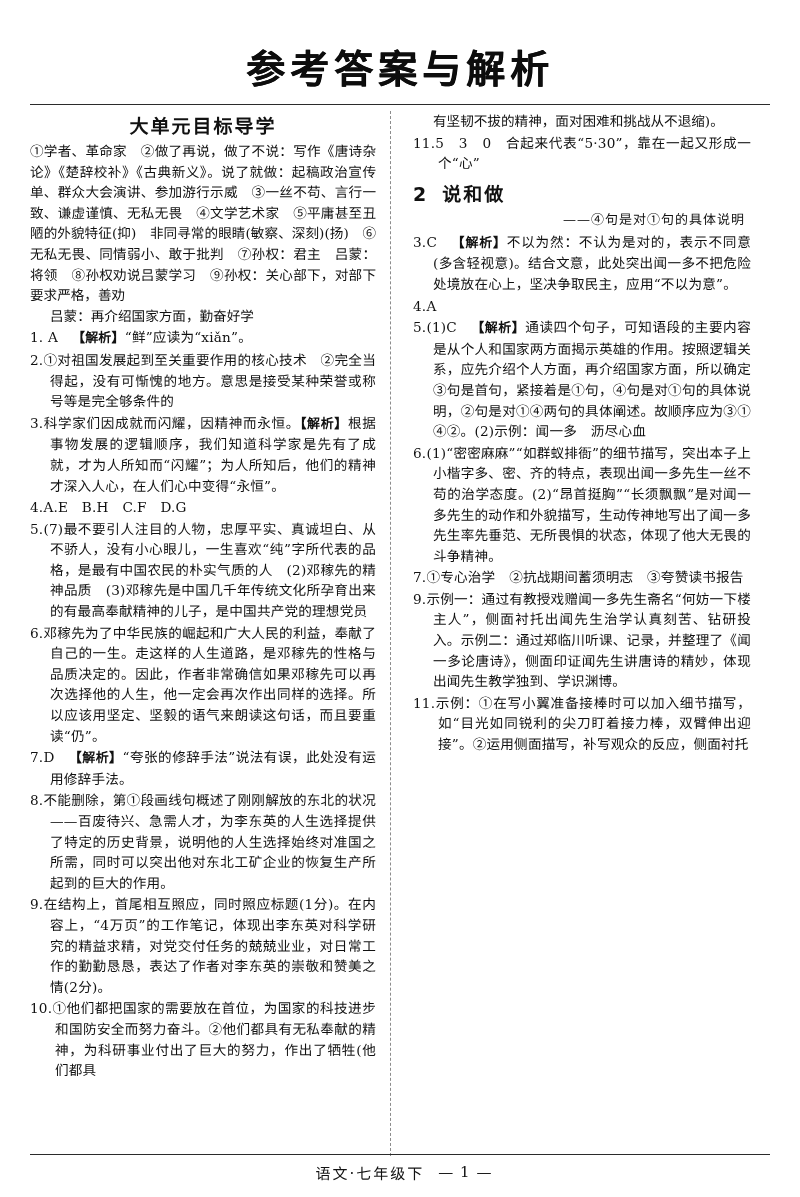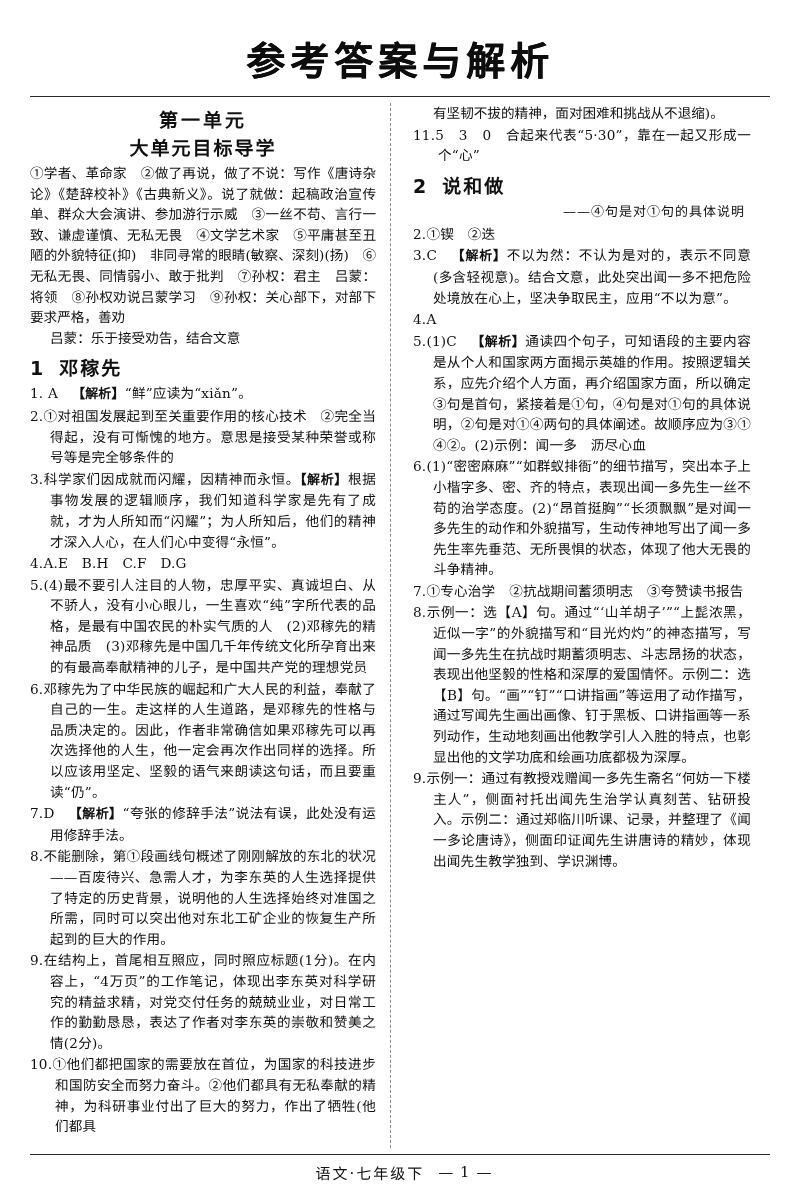--- a/index.html
+++ b/index.html
@@ -14,21 +14,21 @@
     font-family: "DejaVu Serif", "Liberation Serif", serif;
     color: #111111;
     position: relative;
     overflow: hidden;
   }
   .page {
     width: 800px;
     height: 1197px;
     position: relative;
     box-sizing: border-box;
-    padding: 4px;
+    padding: 12px;
   }
   
   .doc-title {
     text-align: center;
     font-family: "DejaVu Serif", "Liberation Serif", serif;
     font-weight: bold;
     font-size: 39px;
     letter-spacing: 5px;
     margin: 0;
     padding-top: 26px;
@@ -165,49 +165,45 @@
 
 <div class="page">
 
   <h1 class="doc-title">参考答案与解析</h1>
   <div class="title-rule"></div>
 
   <div class="columns">
 
     <div class="col left">
 
-      <div class="unit-title">第一单元</div>
       <div class="unit-sub">大单元目标导学</div>
 
       <p class="plain">①学者、革命家　②做了再说，做了不说：写作《唐诗杂论》《楚辞校补》《古典新义》。说了就做：起稿政治宣传单、群众大会演讲、参加游行示威　③一丝不苟、言行一致、谦虚谨慎、无私无畏　④文学艺术家　⑤平庸甚至丑陋的外貌特征(抑)　非同寻常的眼睛(敏察、深刻)(扬)　⑥无私无畏、同情弱小、敢于批判　⑦孙权：君主　吕蒙：将领　⑧孙权劝说吕蒙学习　⑨孙权：关心部下，对部下要求严格，善劝</p>
-      <p class="paren-note">吕蒙：乐于接受劝告，结合文意</p>
-
-      <div class="lesson-title">
-        <span class="lesson-num">1</span><span>邓稼先</span>
-      </div>
+      <p class="paren-note">吕蒙：再介绍国家方面，勤奋好学</p>
+
 
       <p class="item">
         <span class="num">1.</span>
         <span>A</span><span class="gap"></span><span class="tag">【解析】</span><span>“鲜”应读为“xiǎn”。</span>
       </p>
 
       <p class="item">
         <span class="num">2.</span><span>①对祖国发展起到至关重要作用的核心技术　②完全当得起，没有可惭愧的地方。意思是接受某种荣誉或称号等是完全够条件的</span>
       </p>
 
       <p class="item">
         <span class="num">3.</span><span>科学家们因成就而闪耀，因精神而永恒。</span><span class="tag">【解析】</span><span>根据事物发展的逻辑顺序，我们知道科学家是先有了成就，才为人所知而“闪耀”；为人所知后，他们的精神才深入人心，在人们心中变得“永恒”。</span>
       </p>
 
       <p class="item">
         <span class="num">4.</span><span>A.E　B.H　C.F　D.G</span>
       </p>
 
       <p class="item">
-        <span class="num">5.</span><span>(4)最不要引人注目的人物，忠厚平实、真诚坦白、从不骄人，没有小心眼儿，一生喜欢“纯”字所代表的品格，是最有中国农民的朴实气质的人　(2)邓稼先的精神品质　(3)邓稼先是中国几千年传统文化所孕育出来的有最高奉献精神的儿子，是中国共产党的理想党员</span>
+        <span class="num">5.</span><span>(7)最不要引人注目的人物，忠厚平实、真诚坦白、从不骄人，没有小心眼儿，一生喜欢“纯”字所代表的品格，是最有中国农民的朴实气质的人　(2)邓稼先的精神品质　(3)邓稼先是中国几千年传统文化所孕育出来的有最高奉献精神的儿子，是中国共产党的理想党员</span>
       </p>
 
       <p class="item">
         <span class="num">6.</span><span>邓稼先为了中华民族的崛起和广大人民的利益，奉献了自己的一生。走这样的人生道路，是邓稼先的性格与品质决定的。因此，作者非常确信如果邓稼先可以再次选择他的人生，他一定会再次作出同样的选择。所以应该用坚定、坚毅的语气来朗读这句话，而且要重读“仍”。</span>
       </p>
 
       <p class="item">
         <span class="num">7.</span><span>D</span><span class="gap"></span><span class="tag">【解析】</span><span>“夸张的修辞手法”说法有误，此处没有运用修辞手法。</span>
       </p>
 
@@ -234,23 +230,20 @@
       <p class="item indent2">
         <span class="num">11.</span><span>5　3　0　合起来代表“5·30”，靠在一起又形成一个“心”</span>
       </p>
 
       <div class="lesson-title">
         <span class="lesson-num">2</span><span>说和做</span>
       </div>
       <div class="lesson-sub">——④句是对①句的具体说明</div>
 
 
-      <p class="item">
-        <span class="num">2.</span><span>①锲　②迭</span>
-      </p>
 
       <p class="item">
         <span class="num">3.</span><span>C</span><span class="gap"></span><span class="tag">【解析】</span><span>不以为然：不认为是对的，表示不同意(多含轻视意)。结合文意，此处突出闻一多不把危险处境放在心上，坚决争取民主，应用“不以为意”。</span>
       </p>
 
       <p class="item">
         <span class="num">4.</span><span>A</span>
       </p>
 
       <p class="item">
@@ -258,29 +251,29 @@
       </p>
 
       <p class="item">
         <span class="num">6.</span><span>(1)“密密麻麻”“如群蚁排衙”的细节描写，突出本子上小楷字多、密、齐的特点，表现出闻一多先生一丝不苟的治学态度。(2)“昂首挺胸”“长须飘飘”是对闻一多先生的动作和外貌描写，生动传神地写出了闻一多先生率先垂范、无所畏惧的状态，体现了他大无畏的斗争精神。</span>
       </p>
 
       <p class="item">
         <span class="num">7.</span><span>①专心治学　②抗战期间蓄须明志　③夸赞读书报告</span>
       </p>
 
-      <p class="item">
-        <span class="num">8.</span><span>示例一：选【A】句。通过“‘山羊胡子’”“上髭浓黑，近似一字”的外貌描写和“目光灼灼”的神态描写，写闻一多先生在抗战时期蓄须明志、斗志昂扬的状态，表现出他坚毅的性格和深厚的爱国情怀。示例二：选【B】句。“画”“钉”“口讲指画”等运用了动作描写，通过写闻先生画出画像、钉于黑板、口讲指画等一系列动作，生动地刻画出他教学引人入胜的特点，也彰显出他的文学功底和绘画功底都极为深厚。</span>
-      </p>
 
       <p class="item">
         <span class="num">9.</span><span>示例一：通过有教授戏赠闻一多先生斋名“何妨一下楼主人”，侧面衬托出闻先生治学认真刻苦、钻研投入。示例二：通过郑临川听课、记录，并整理了《闻一多论唐诗》，侧面印证闻先生讲唐诗的精妙，体现出闻先生教学独到、学识渊博。</span>
       </p>
 
 
+      <p class="item indent2">
+        <span class="num">11.</span><span>示例：①在写小翼准备接棒时可以加入细节描写，如“目光如同锐利的尖刀盯着接力棒，双臂伸出迎接”。②运用侧面描写，补写观众的反应，侧面衬托</span>
+      </p>
 
     </div>
   </div>
 
   <div class="footer-rule"></div>
   <div class="footer">
     <span class="footer-label">语文·七年级下</span>
     <span class="footer-page">— 1 —</span>
   </div>
 

